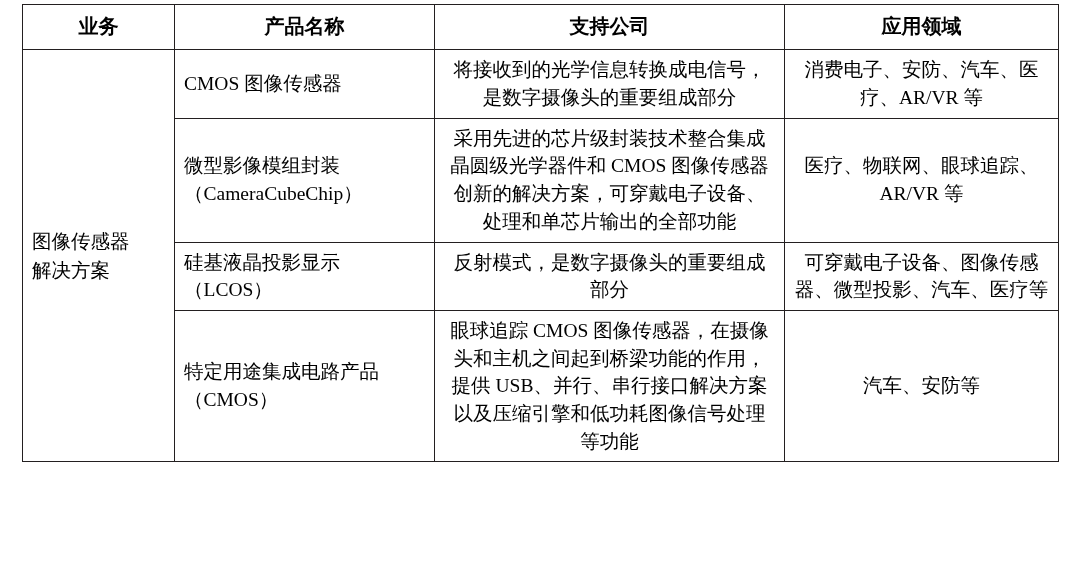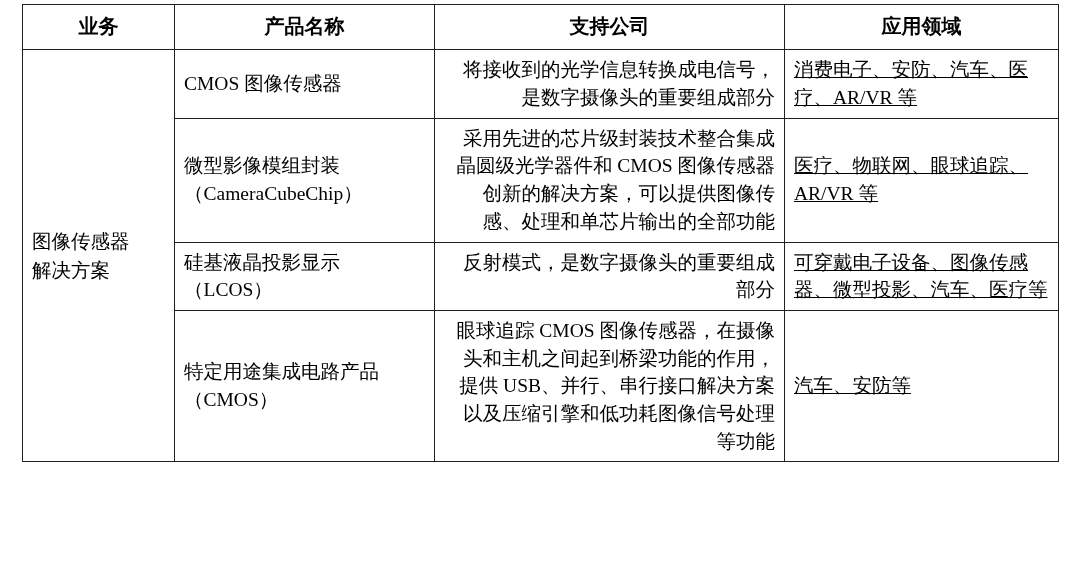--- a/index.html
+++ b/index.html
@@ -51,31 +51,30 @@
     text-align: left;
     vertical-align: middle;
     line-height: 1.5;
   }
   td.product {
     text-align: left;
     vertical-align: middle;
     padding-left: 12px;
   }
   td.func {
-    text-align: right;
+    text-align: center;
     vertical-align: middle;
     padding-left: 12px;
     padding-right: 6px;
   }
   td.field {
-    text-align: left;
+    text-align: center;
     vertical-align: middle;
     padding-left: 10px;
     padding-right: 6px;
-    text-decoration: underline;
   }
 </style>
 </head>
 <body>
 
 <div class="page">
   <table class="doc-table">
     <colgroup>
       <col class="c1">
       <col class="c2">
@@ -95,21 +94,21 @@
         <td class="business" rowspan="4">
           <div>图像传感器</div>
           <div>解决方案</div>
         </td>
         <td class="product">CMOS 图像传感器</td>
         <td class="func">将接收到的光学信息转换成电信号，是数字摄像头的重要组成部分</td>
         <td class="field">消费电子、安防、汽车、医疗、AR/VR 等</td>
       </tr>
       <tr>
         <td class="product">微型影像模组封装（CameraCubeChip）</td>
-        <td class="func">采用先进的芯片级封装技术整合集成晶圆级光学器件和 CMOS 图像传感器创新的解决方案，可以提供图像传感、处理和单芯片输出的全部功能</td>
+        <td class="func">采用先进的芯片级封装技术整合集成晶圆级光学器件和 CMOS 图像传感器创新的解决方案，可穿戴电子设备、处理和单芯片输出的全部功能</td>
         <td class="field">医疗、物联网、眼球追踪、AR/VR 等</td>
       </tr>
       <tr>
         <td class="product">硅基液晶投影显示（LCOS）</td>
         <td class="func">反射模式，是数字摄像头的重要组成部分</td>
         <td class="field">可穿戴电子设备、图像传感器、微型投影、汽车、医疗等</td>
       </tr>
       <tr>
         <td class="product">特定用途集成电路产品（CMOS）</td>
         <td class="func">眼球追踪 CMOS 图像传感器，在摄像头和主机之间起到桥梁功能的作用，提供 USB、并行、串行接口解决方案以及压缩引擎和低功耗图像信号处理等功能</td>

